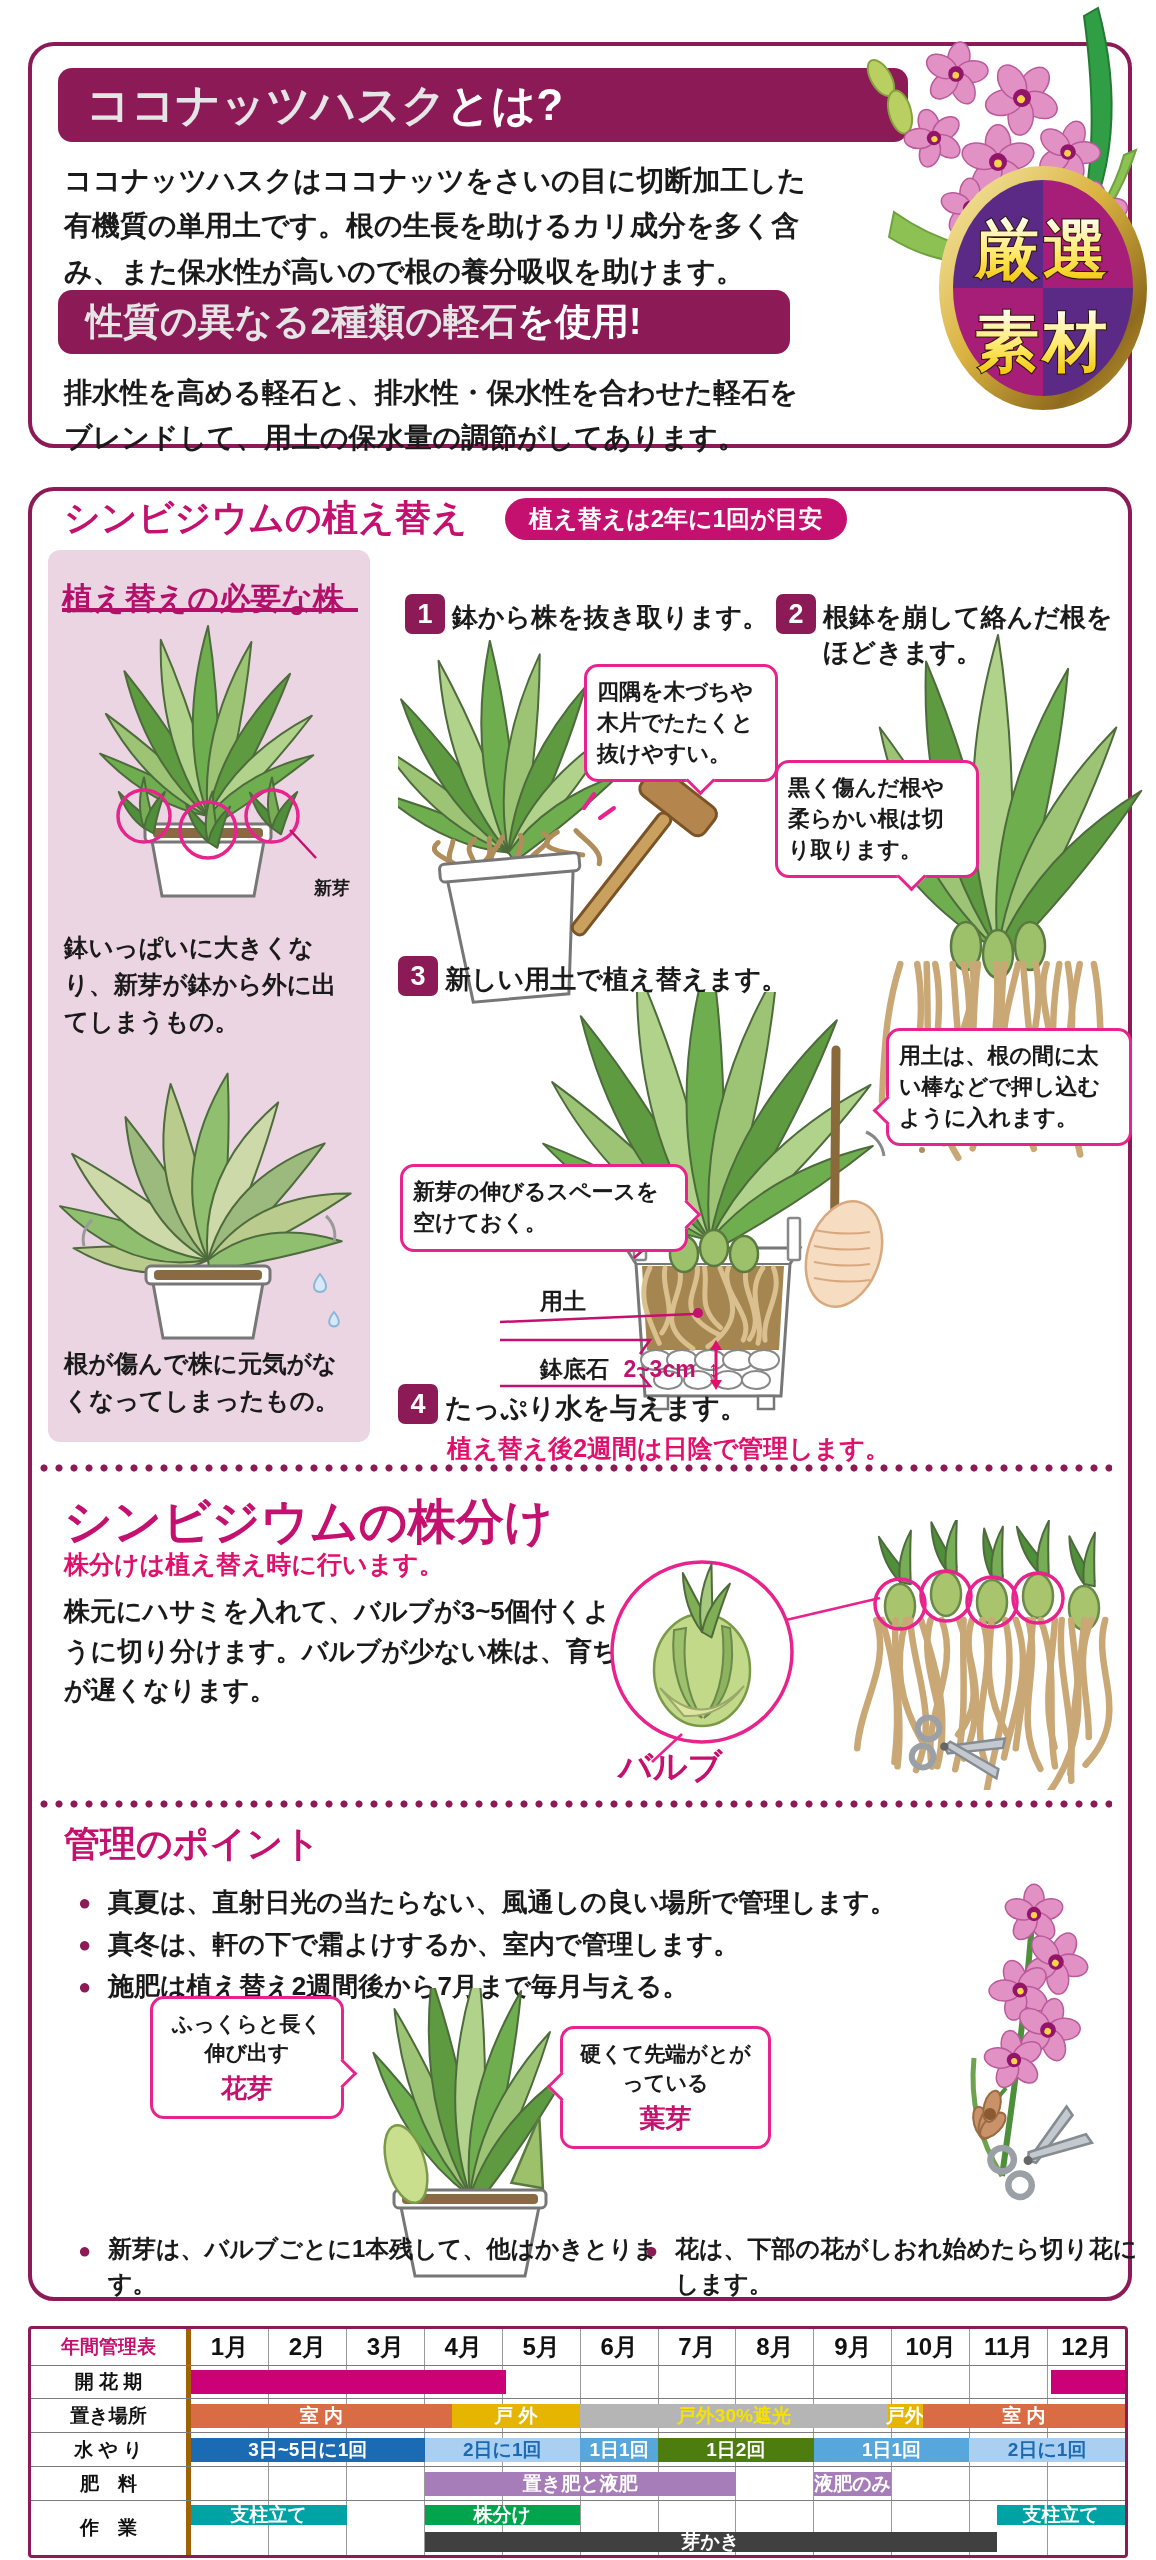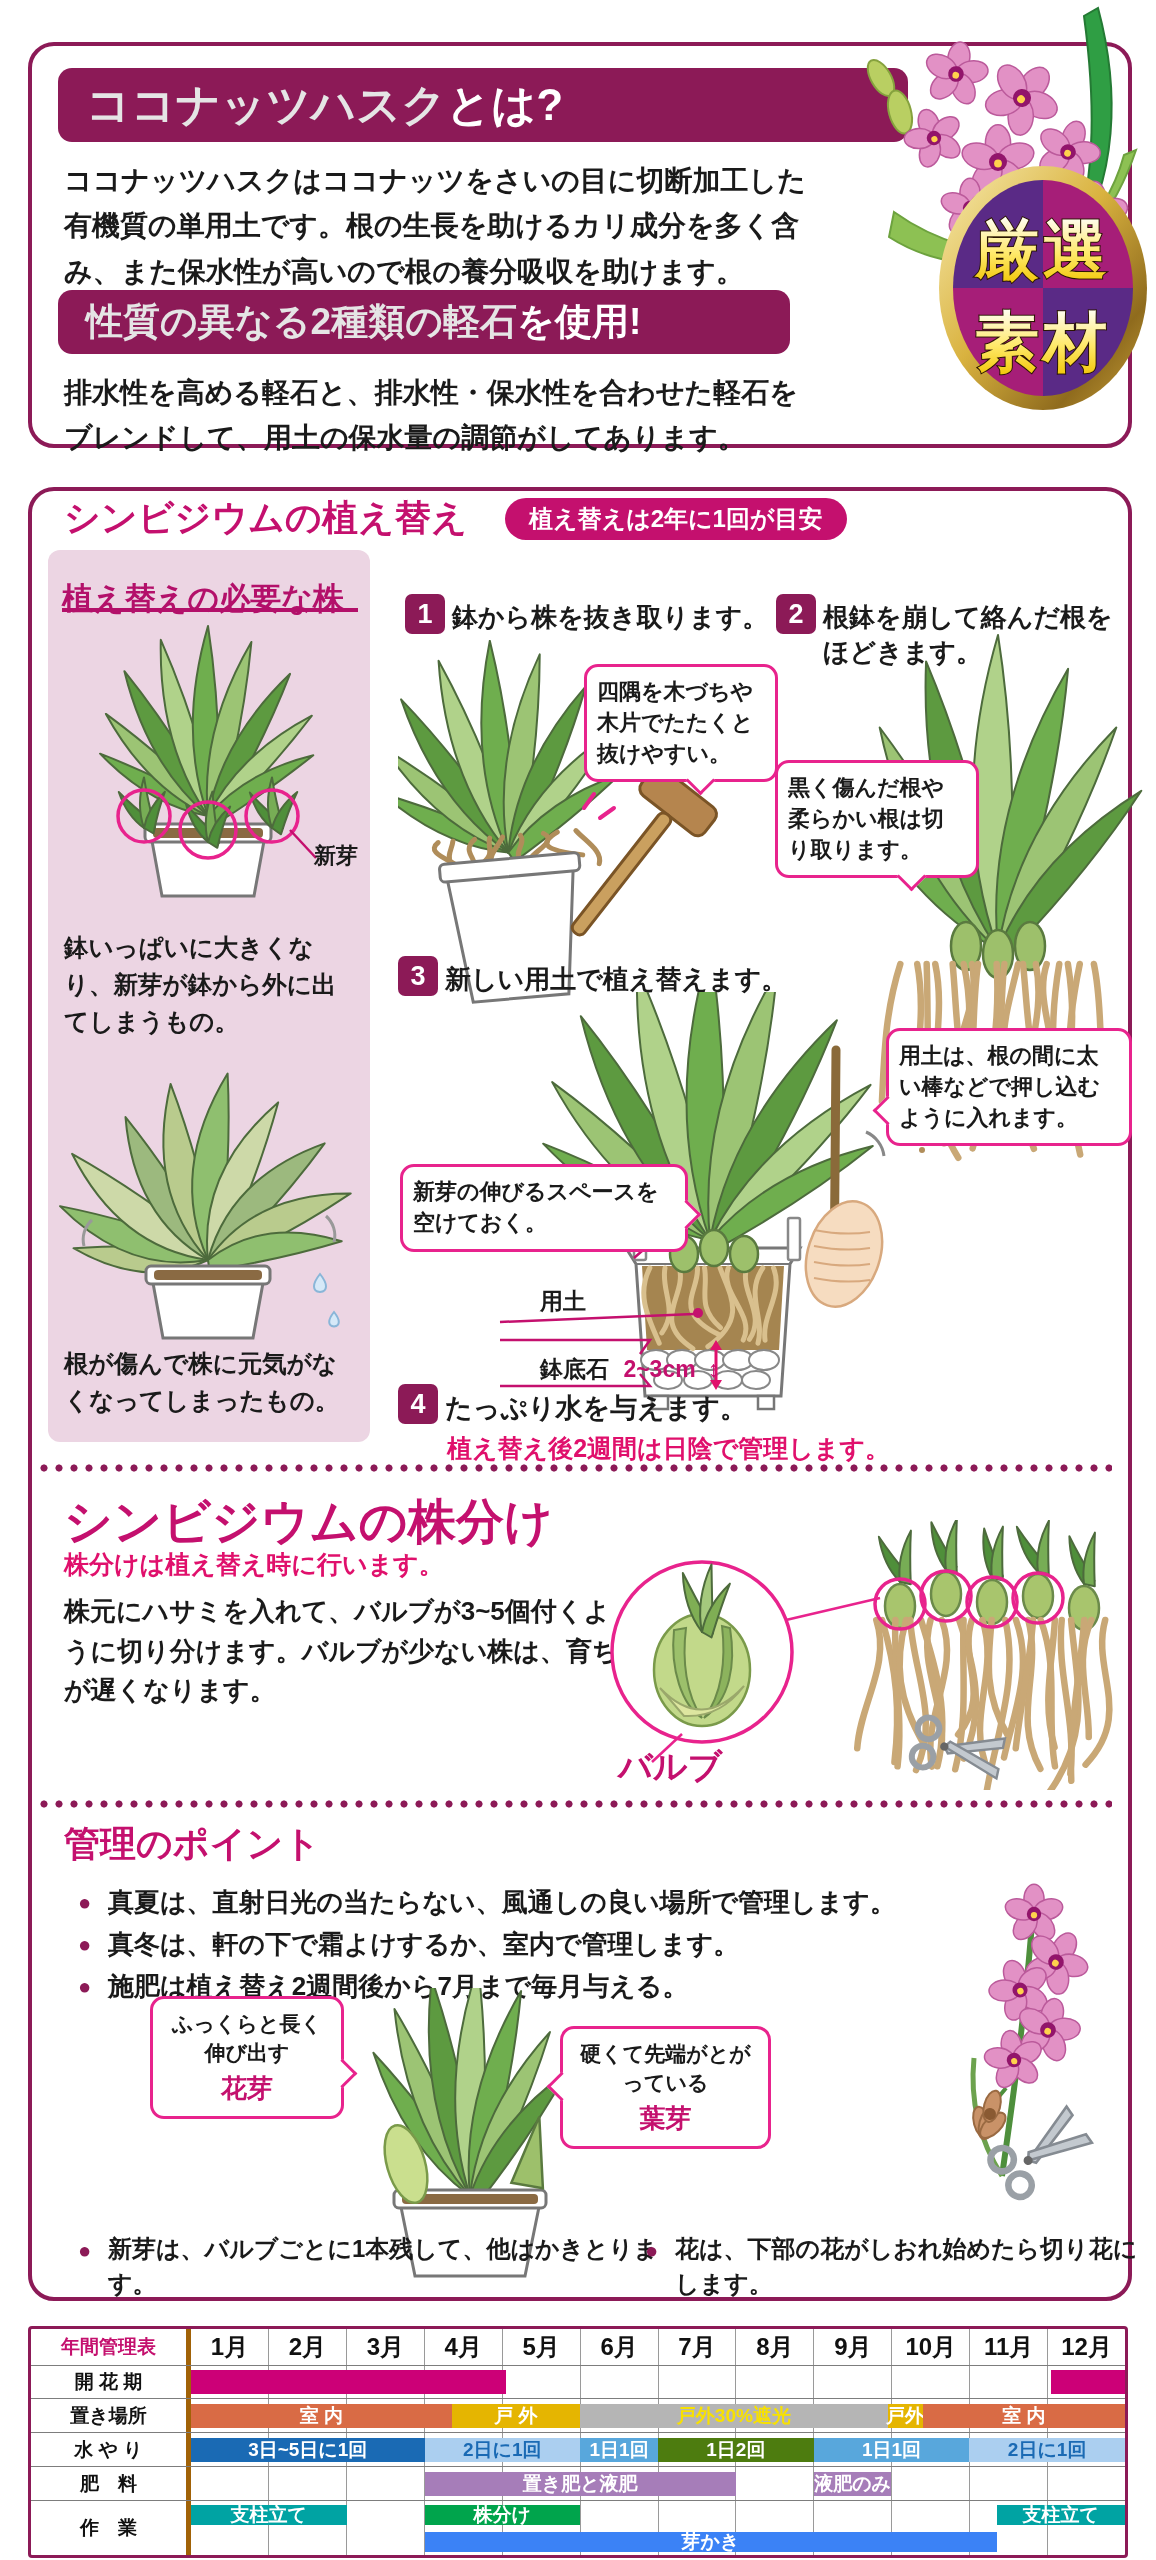--- a/index.html
+++ b/index.html
@@ -197,21 +197,21 @@
       <path d="M150,224 Q143.9193439866134,200.6110338311659 154.41008058303152,173.5925482765577 Q155.95406594130827,196.58460719291892 160.9581416790092,224.95871317022423 Z" fill="#77ad55" stroke="#4d6b3c" stroke-width="2" stroke-linejoin="round"></path>
       <path d="M150,224 Q154.2960356931324,204.50411527210596 172.15062524494797,188.5515895806614 Q164.6642326140751,206.05391803651014 159.3285290577207,229.82911190656526 Z" fill="#4f8f3a" stroke="#4d6b3c" stroke-width="2" stroke-linejoin="round"></path>
       <path d="M214,210 Q198.36047297267925,197.59231535048932 191.84937475505203,174.5515895806614 Q204.29854484463232,188.9528305022174 223.3285290577207,204.17088809343474 Z" fill="#4f8f3a" stroke="#4d6b3c" stroke-width="2" stroke-linejoin="round"></path>
       <path d="M214,210 Q205.904,187.23 214,159.4 Q217.542,182.17000000000002 225,210 Z" fill="#77ad55" stroke="#4d6b3c" stroke-width="2" stroke-linejoin="round"></path>
       <path d="M214,210 Q219.5899830479562,189.7428114111666 239.23736319944604,173.95731005128437 Q230.40353805610542,191.9431359521676 223.0106724871789,216.3093407998615 Z" fill="#4f8f3a" stroke="#4d6b3c" stroke-width="2" stroke-linejoin="round"></path>
       <circle cx="86" cy="198" r="26" fill="none" stroke="#e8238d" stroke-width="3.5"></circle>
       <circle cx="150" cy="212" r="28" fill="none" stroke="#e8238d" stroke-width="3.5"></circle>
       <circle cx="214" cy="198" r="26" fill="none" stroke="#e8238d" stroke-width="3.5"></circle>
       <path d="M232,212 L258,240" stroke="#c4106e" stroke-width="2.5"></path>
     </svg>
-  <div class="minilabel" style="left:314px;top:841px;font-size:22px;">新芽</div>
+  <div class="minilabel" style="left:314px;top:876px;font-size:18px;">新芽</div>
   <div class="para" style="left:64px;top:930px;width:294px;font-size:24.5px;line-height:1.5;">鉢いっぱいに大きくなり、新芽が鉢から外に出てしまうもの。</div>
   <svg id="illo-plant2" class="abs" style="left:58px;top:1022px;" width="300" height="318" viewBox="0 0 300 318">
       <path d="M150,238 Q86.42200552048367,267.67172253110004 15.513715757614364,226.23397472906615 Q76.85616543565327,222.1146462040194 150.95871317022423,227.0418583209908 Z" fill="#b9cb8d" stroke="#4d6b3c" stroke-width="2" stroke-linejoin="round"></path>
       <path d="M150,238 Q69.3935606326126,252.23973516297616 1.9984122262194433,184.13182742620717 Q72.36989880458619,198.0123939402493 153.76222157658236,227.663381171355 Z" fill="#8fbf6f" stroke="#4d6b3c" stroke-width="2" stroke-linejoin="round"></path>
       <path d="M150,238 Q61.21824808292243,225.55156027710726 14.068145002840453,131.79839550632394 Q82.67159206611957,170.073887678677 156.77227622858223,229.33188171032606 Z" fill="#cdd9a8" stroke="#4d6b3c" stroke-width="2" stroke-linejoin="round"></path>
       <path d="M150,238 Q75.72251017764758,195.14761376900543 67.50000000000001,95.10580837556762 Q114.62759341371027,153.63319460656217 159.52627944162882,232.5 Z" fill="#9cb97e" stroke="#4d6b3c" stroke-width="2" stroke-linejoin="round"></path>
       <path d="M150,238 Q87.3818453294194,168.50031147083288 112.57589565280333,61.933431867914976 Q141.74140237828777,138.54370022304946 160.75962360807188,235.71297140100464 Z" fill="#b9cb8d" stroke="#4d6b3c" stroke-width="2" stroke-linejoin="round"></path>
       <path d="M150,238 Q110.33664668900494,148.99145249400382 169.59908686268503,51.527144618448744 Q173.83259765118535,136.81186562053475 160.93974084905102,239.14981309594418 Z" fill="#8fbf6f" stroke="#4d6b3c" stroke-width="2" stroke-linejoin="round"></path>
       <path d="M150,238 Q140.60041814348835,148.84389540854346 220.1620709305755,80.41340855665135 Q199.62020041285095,156.23871967129855 160.0490000340686,242.4741030738338 Z" fill="#cdd9a8" stroke="#4d6b3c" stroke-width="2" stroke-linejoin="round"></path>
       <path d="M150,238 Q172.16779759019826,155.16244058399596 266.6726188957803,121.32738110421965 Q222.33702371538382,181.99714293002543 157.77817459305203,245.77817459305203 Z" fill="#9cb97e" stroke="#4d6b3c" stroke-width="2" stroke-linejoin="round"></path>
@@ -679,18 +679,18 @@
             <div class="cal-cell"></div>
             <div class="cal-cell"></div>
             <div class="cal-cell"></div>
           </div>
           <div class="cal-sub" style="top: 0%;">
             <div class="cal-bar" style="left: 0%; width: 16.6667%; background: rgb(0, 163, 163); color: rgb(255, 255, 255);">支柱立て</div>
             <div class="cal-bar" style="left: 25%; width: 16.6667%; background: rgb(0, 164, 76); color: rgb(255, 255, 255);">株分け</div>
             <div class="cal-bar" style="left: 86.25%; width: 13.75%; background: rgb(0, 163, 163); color: rgb(255, 255, 255);">支柱立て</div>
           </div>
           <div class="cal-sub" style="top: 50%;">
-            <div class="cal-bar" style="left: 25%; width: 61.25%; background: #3b82f6; color: rgb(255, 255, 255);">芽かき</div>
+            <div class="cal-bar" style="left: 25%; width: 61.25%; background: #404040; color: rgb(255, 255, 255);">芽かき</div>
           </div>
         </div>
       </div>
     </div>
 </div>
 
 </body></html>

